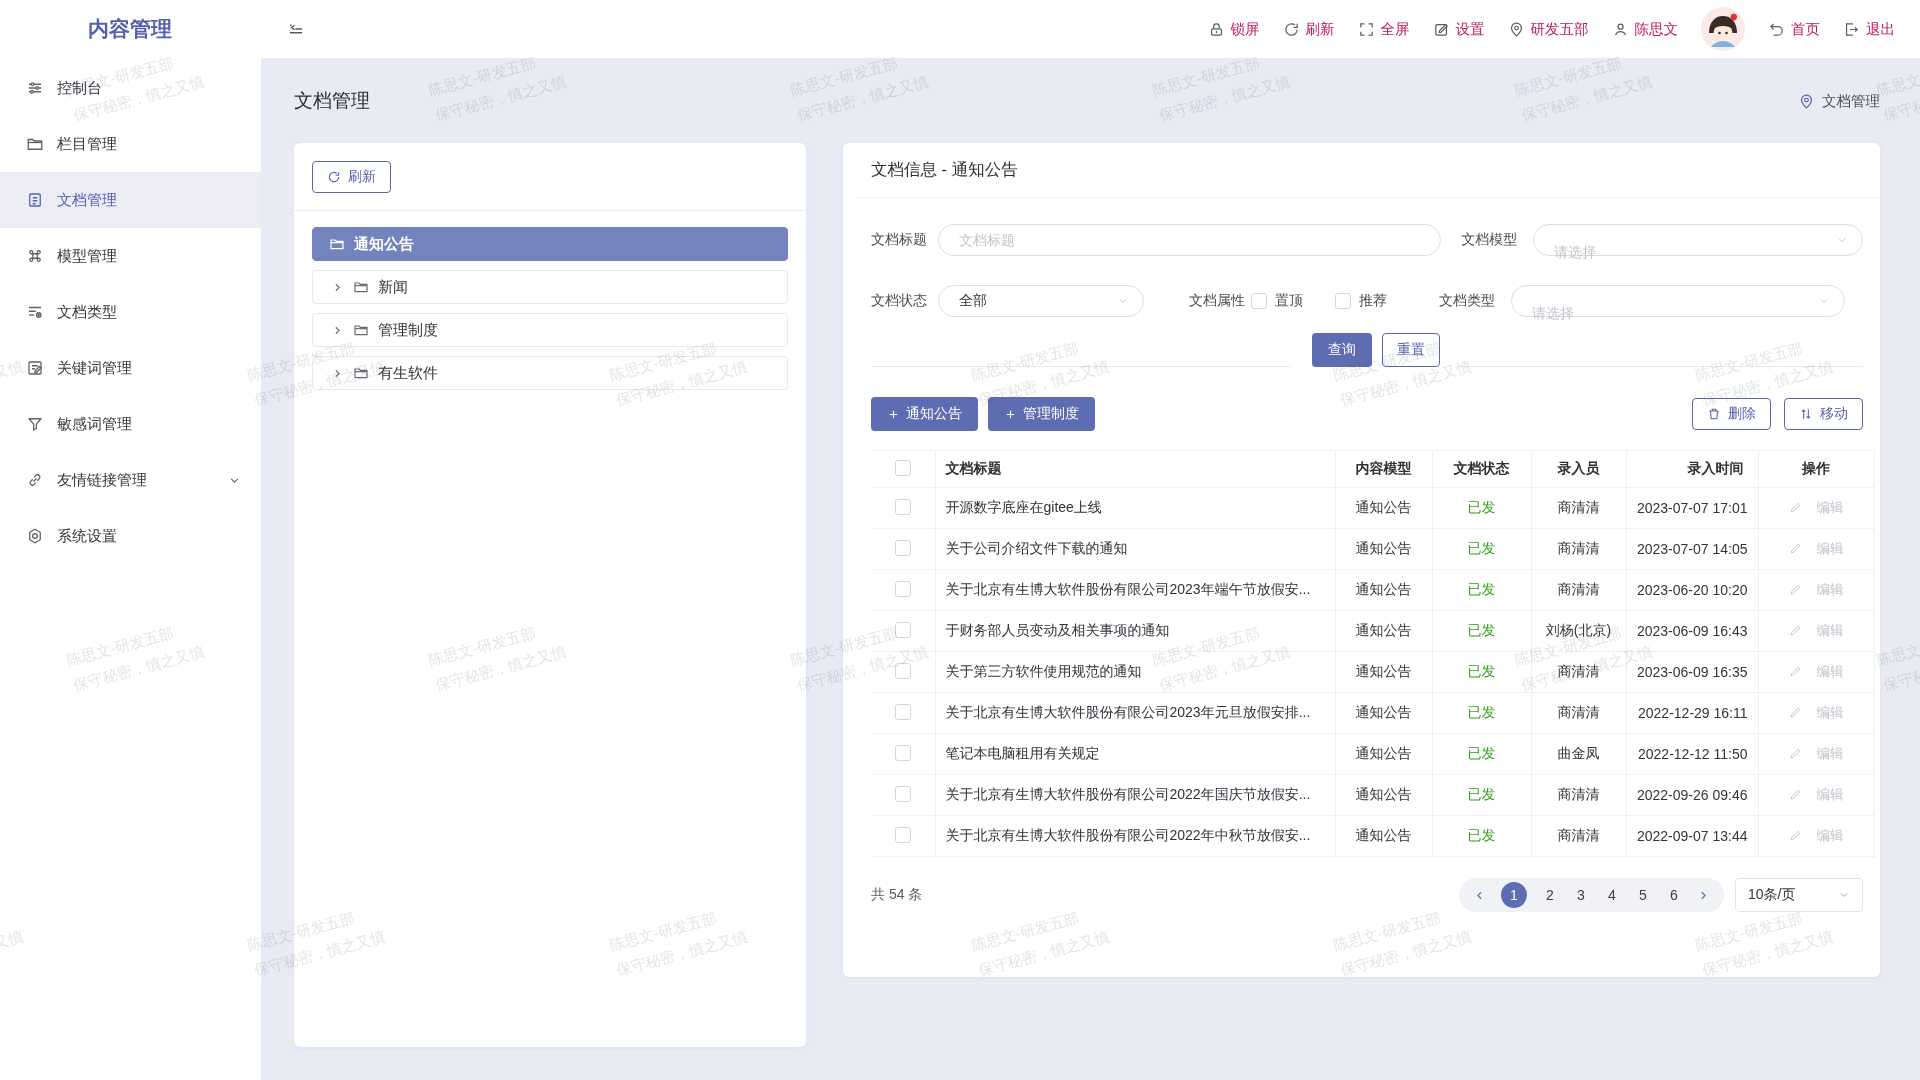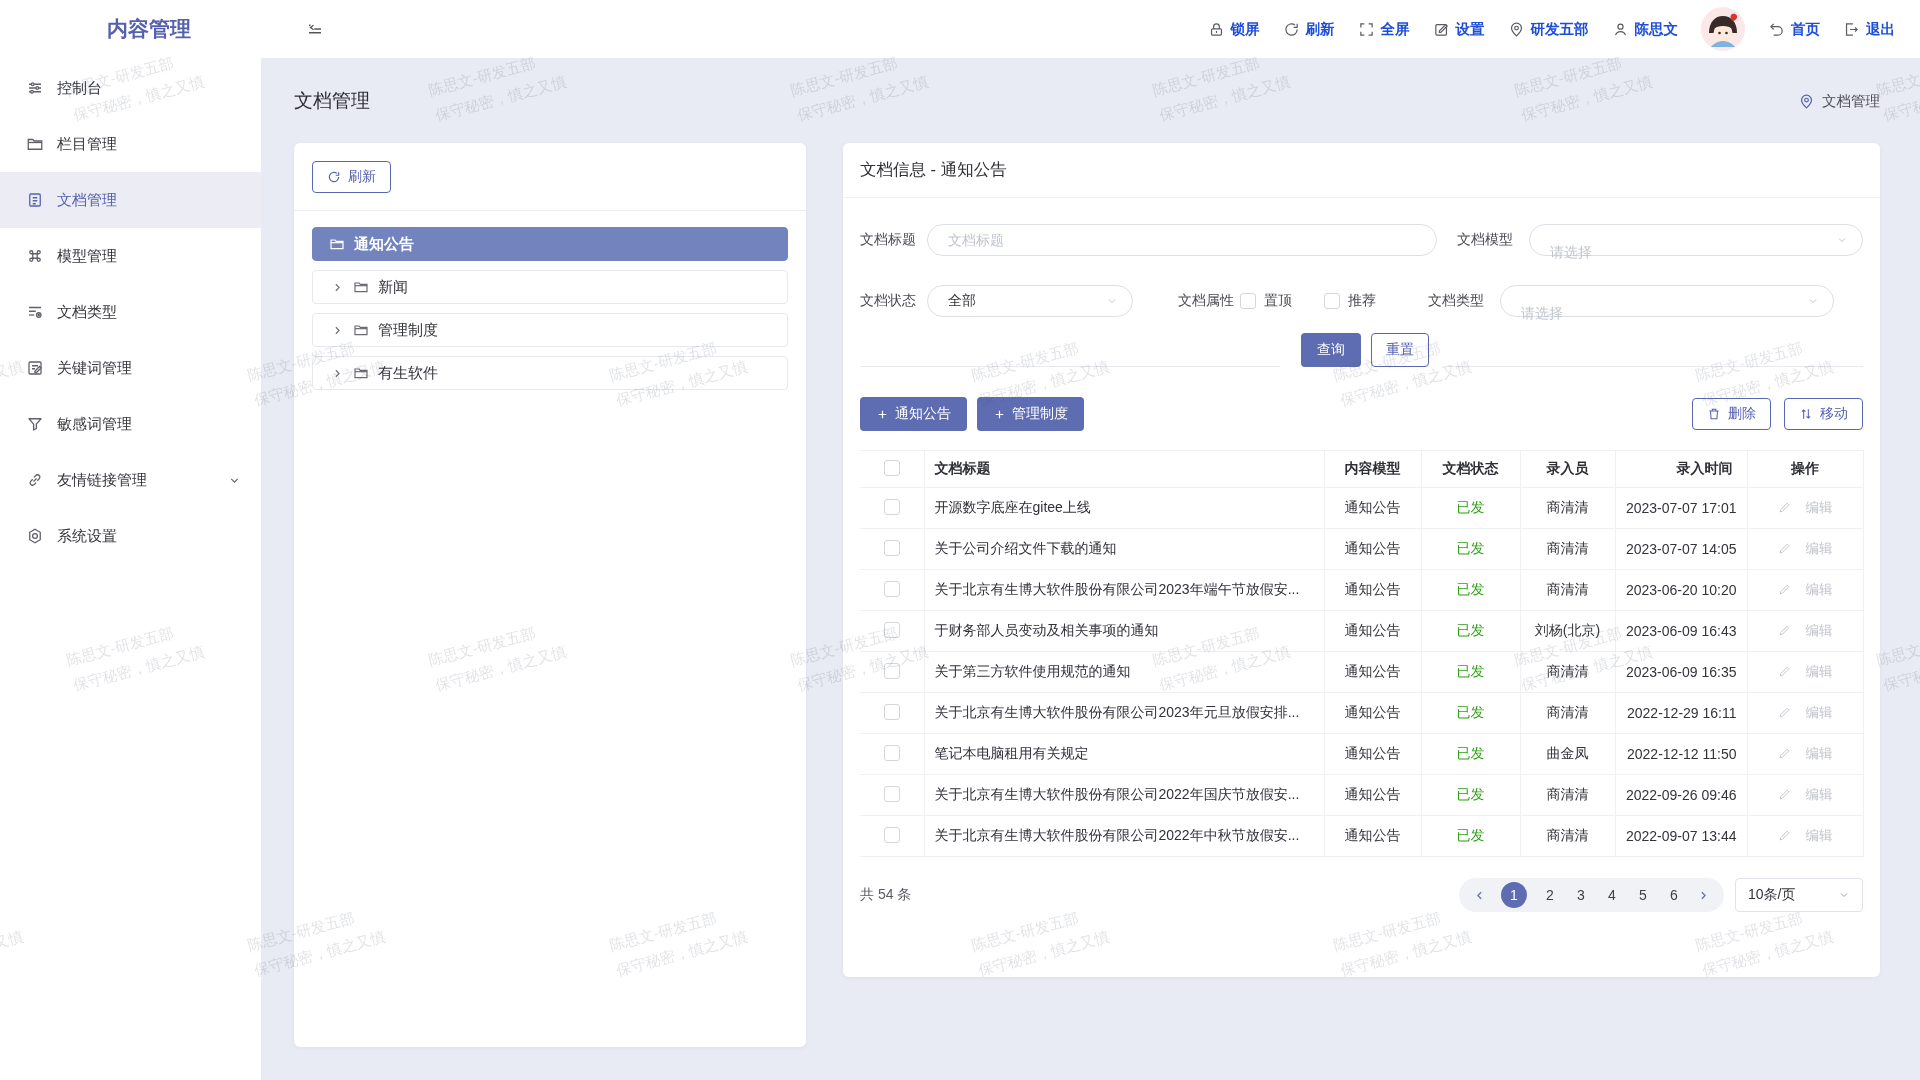--- a/index.html
+++ b/index.html
@@ -6,46 +6,46 @@
   html,body { width:1920px; height:1080px; overflow:hidden; }
   body { font-family:"Liberation Sans","DejaVu Sans",sans-serif; background:#e9ebf4; color:#33343a; }
   svg { display:block; }
 
   
   .wm-layer { position:fixed; inset:0; z-index:40; pointer-events:none; overflow:hidden; }
   .wm-tile { position:absolute; transform:rotate(-15deg); font-size:15px; line-height:1.7;
              color:rgba(70,80,100,0.16); white-space:nowrap; }
 
   
-  .topbar { height:58px; background:#fff; display:flex; align-items:center; position:relative; z-index:2;padding-left:19px; }
+  .topbar { height:58px; background:#fff; display:flex; align-items:center; position:relative; z-index:2; }
   .logo { width:261px; padding-left:88px; font-size:21px; font-weight:bold; color:#5561ae; flex:0 0 auto; }
   .fold-btn { margin-left:26px; color:#55565c; cursor:pointer; }
   .top-right { margin-left:auto; display:flex; align-items:center; gap:23px; padding-right:25px; }
-  .top-item { display:flex; align-items:center; gap:6px; font-size:14.5px; color:#1d4ed8; cursor:pointer;font-weight:bold; }
+  .top-item { display:flex; align-items:center; gap:6px; font-size:14.5px; color:#be185d; cursor:pointer; }
   .top-item svg { color:#5a5b62; }
   .avatar { width:44px; height:44px; border-radius:50%; overflow:hidden; background:#fdeef0; flex:0 0 auto; cursor:pointer; }
 
   
   .layout { display:flex; height:1022px;border-radius:11px; }
   .sidebar { width:261px; background:#fff; flex:0 0 auto; padding-top:2px; }
   .side-item { height:56px; display:flex; align-items:center; padding-left:26px; gap:13px;
                font-size:15px; color:#36373d; cursor:pointer; }
   .side-item svg { color:#5f6067; }
   .side-item.active { background:#ececf4; color:#5561ae; }
   .side-item.active svg { color:#5561ae; }
   .side-item .chev { margin-left:auto; margin-right:20px; color:#8a8b93; }
 
   .main { flex:1; padding:22px 40px 0 33px; }
   .page-head { display:flex; align-items:center; justify-content:space-between; height:42px; margin-bottom:21px; }
   .page-title { font-size:19px; font-weight:500; color:#2b2c31; }
   .crumb { display:flex; align-items:center; gap:7px; font-size:14.5px; color:#4c4d54; }
   .crumb svg { color:#5561ae; }
 
   .cols { display:flex; gap:37px; align-items:flex-start; }
-  .card { background:#fff; border-radius:6px; box-shadow:0 1px 4px rgba(30,40,80,0.06); }
+  .card { background:#fff; border-radius:6px; box-shadow:0 1px 4px rgba(30,40,80,0.06);padding-left:11px; }
 
   
   .tree-card { width:512px; height:904px; padding:18px; }
   .btn-outline { display:inline-flex; align-items:center; gap:7px; background:#fff; border:1px solid #5a66b0;
                  color:#5561ae; font-size:14px; border-radius:4px; padding:0 14px; height:32px; cursor:pointer; }
   .tree-divider { border-top:1px solid #ececef; margin:17px -18px 0; }
   .tree { margin-top:16px; display:flex; flex-direction:column; gap:9px; }
   .tree-row { height:34px; border:1px solid #e8e9ee; border-radius:4px; display:flex; align-items:center;
               padding-left:18px; gap:9px; font-size:15px; color:#33343a; background:#fff; cursor:pointer; }
   .tree-row svg { color:#6a6b72; }

